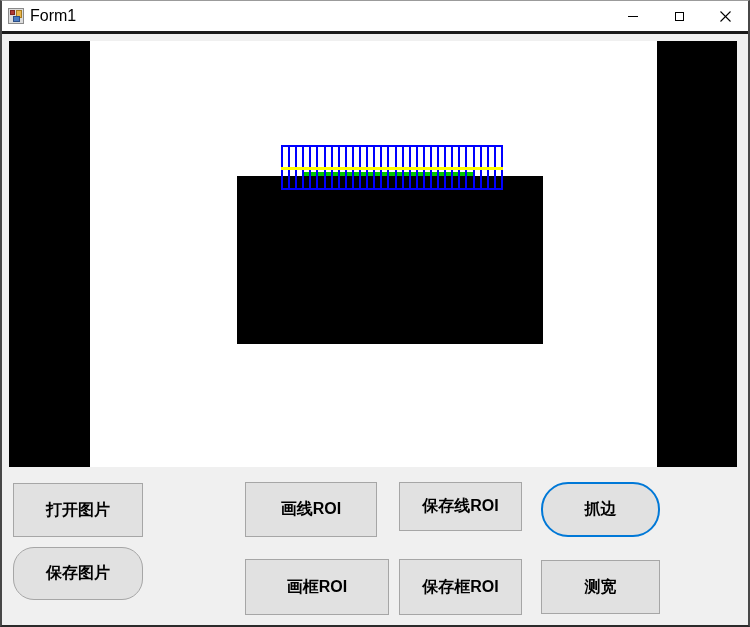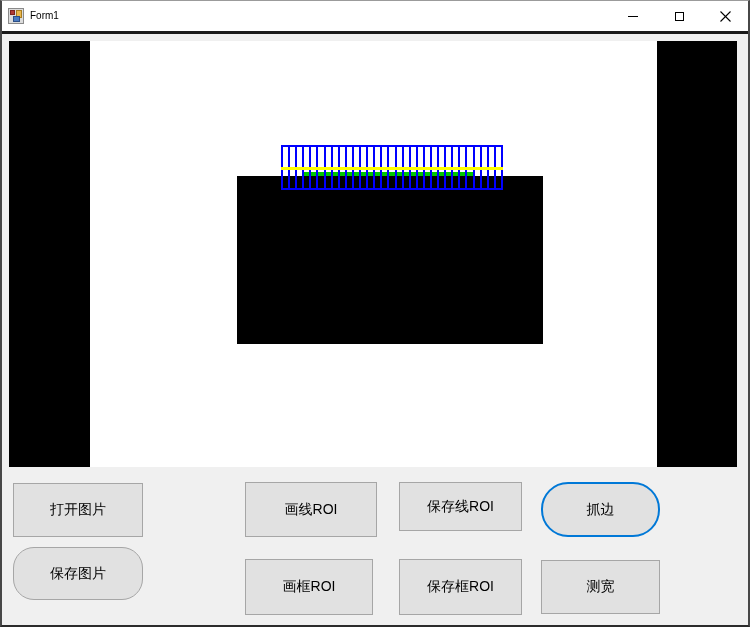--- a/index.html
+++ b/index.html
@@ -10,21 +10,21 @@
     border-left:2px solid #474747;border-right:2px solid #474747;
     border-bottom:2px solid #2b2b2b;border-top:1px solid #9b9b9b;
     font-family:"Liberation Sans","DejaVu Sans",sans-serif;
   }
   
   .titlebar{position:absolute;left:0;top:0;right:0;height:30px;background:#ffffff;}
   .app-icon{position:absolute;left:6px;top:7px;width:16px;height:16px;background:#dcdcdc;border:1px solid #8a8a8a;}
   .app-icon .sq-red{position:absolute;left:1px;top:1px;width:5px;height:5px;background:#b03a34;border:1px solid #7d2420;}
   .app-icon .sq-yellow{position:absolute;left:7px;top:1px;width:6px;height:8px;background:#e9b64a;border:1px solid #a97c1e;}
   .app-icon .sq-blue{position:absolute;left:4px;top:7px;width:7px;height:6px;background:#4a7ac0;border:1px solid #2c4e85;}
-  .title-text{position:absolute;left:28px;top:0;height:40px;line-height:30px;font-size:10px;color:#000;}
+  .title-text{position:absolute;left:28px;top:0;height:40px;line-height:30px;font-size:16px;color:#000;}
   .tb-btn{position:absolute;top:0;width:46px;height:30px;display:flex;align-items:center;justify-content:center;cursor:default;}
   .tb-btn.min{right:92px;} .tb-btn.max{right:46px;} .tb-btn.close{right:0;}
   .glyph-min{display:block;width:10px;height:1px;background:#000;}
   .glyph-max{display:block;width:9px;height:9px;border:1px solid #000;background:transparent;}
   .tb-divider{position:absolute;left:0;top:30px;right:0;height:3px;background:#1a1a1a;}
   
   .picturebox{position:absolute;left:7px;top:40px;width:728px;height:426px;background:#ffffff;}
   .bar-left{position:absolute;left:0;top:0;width:81px;height:426px;background:#000;}
   .bar-right{position:absolute;left:648px;top:0;width:80px;height:426px;background:#000;}
   .object-rect{position:absolute;left:228px;top:135px;width:306px;height:168px;background:#000;}
@@ -32,30 +32,30 @@
     position:absolute;left:272px;top:104px;width:222px;height:45px;
     border:2px solid var(--roi-blue);display:flex;z-index:3;
   }
   .cell{flex:1 1 0;border-left:2px solid var(--roi-blue);position:relative;}
   .cell:first-child{border-left:none;}
   .edge-mark{position:absolute;left:0;right:0;top:25px;height:4px;background:var(--edge-green);}
   .profile-line{position:absolute;left:272px;top:126px;width:222px;height:3px;background:var(--profile-yellow);z-index:4;}
   
   .btn{
     position:absolute;background:#e1e1e1;border:1px solid #a6a6a6;
-    font-family:"Liberation Sans","DejaVu Sans",sans-serif;font-size:14px;color:#000;
-    display:flex;align-items:center;justify-content:center;padding:0;cursor:default;
+    font-family:"Liberation Sans","DejaVu Sans",sans-serif;font-size:16px;color:#000;
+    display:flex;align-items:center;justify-content:center;padding:0;cursor:default;font-weight:bold;
   }
   .btn.focused{border:2px solid var(--accent);}
   .btn-open{left:11px;top:482px;width:130px;height:54px;}
   .btn-saveimg{left:11px;top:546px;width:130px;height:53px;border-radius:21px;}
   .btn-drawline{left:243px;top:481px;width:132px;height:55px;text-align:center;}
   .btn-saveline{left:397px;top:481px;width:123px;height:49px;}
   .btn-grabedge{left:539px;top:481px;width:119px;height:55px;border-radius:27px;}
-  .btn-drawbox{left:243px;top:558px;width:128px;height:56px;}
+  .btn-drawbox{left:243px;top:558px;width:144px;height:56px;}
   .btn-savebox{left:397px;top:558px;width:123px;height:56px;}
   .btn-measure{left:539px;top:559px;width:119px;height:54px;}
 </style>
 </head>
 <body>
 
 <div class="window">
 
   <div class="titlebar">
     <div class="app-icon">

